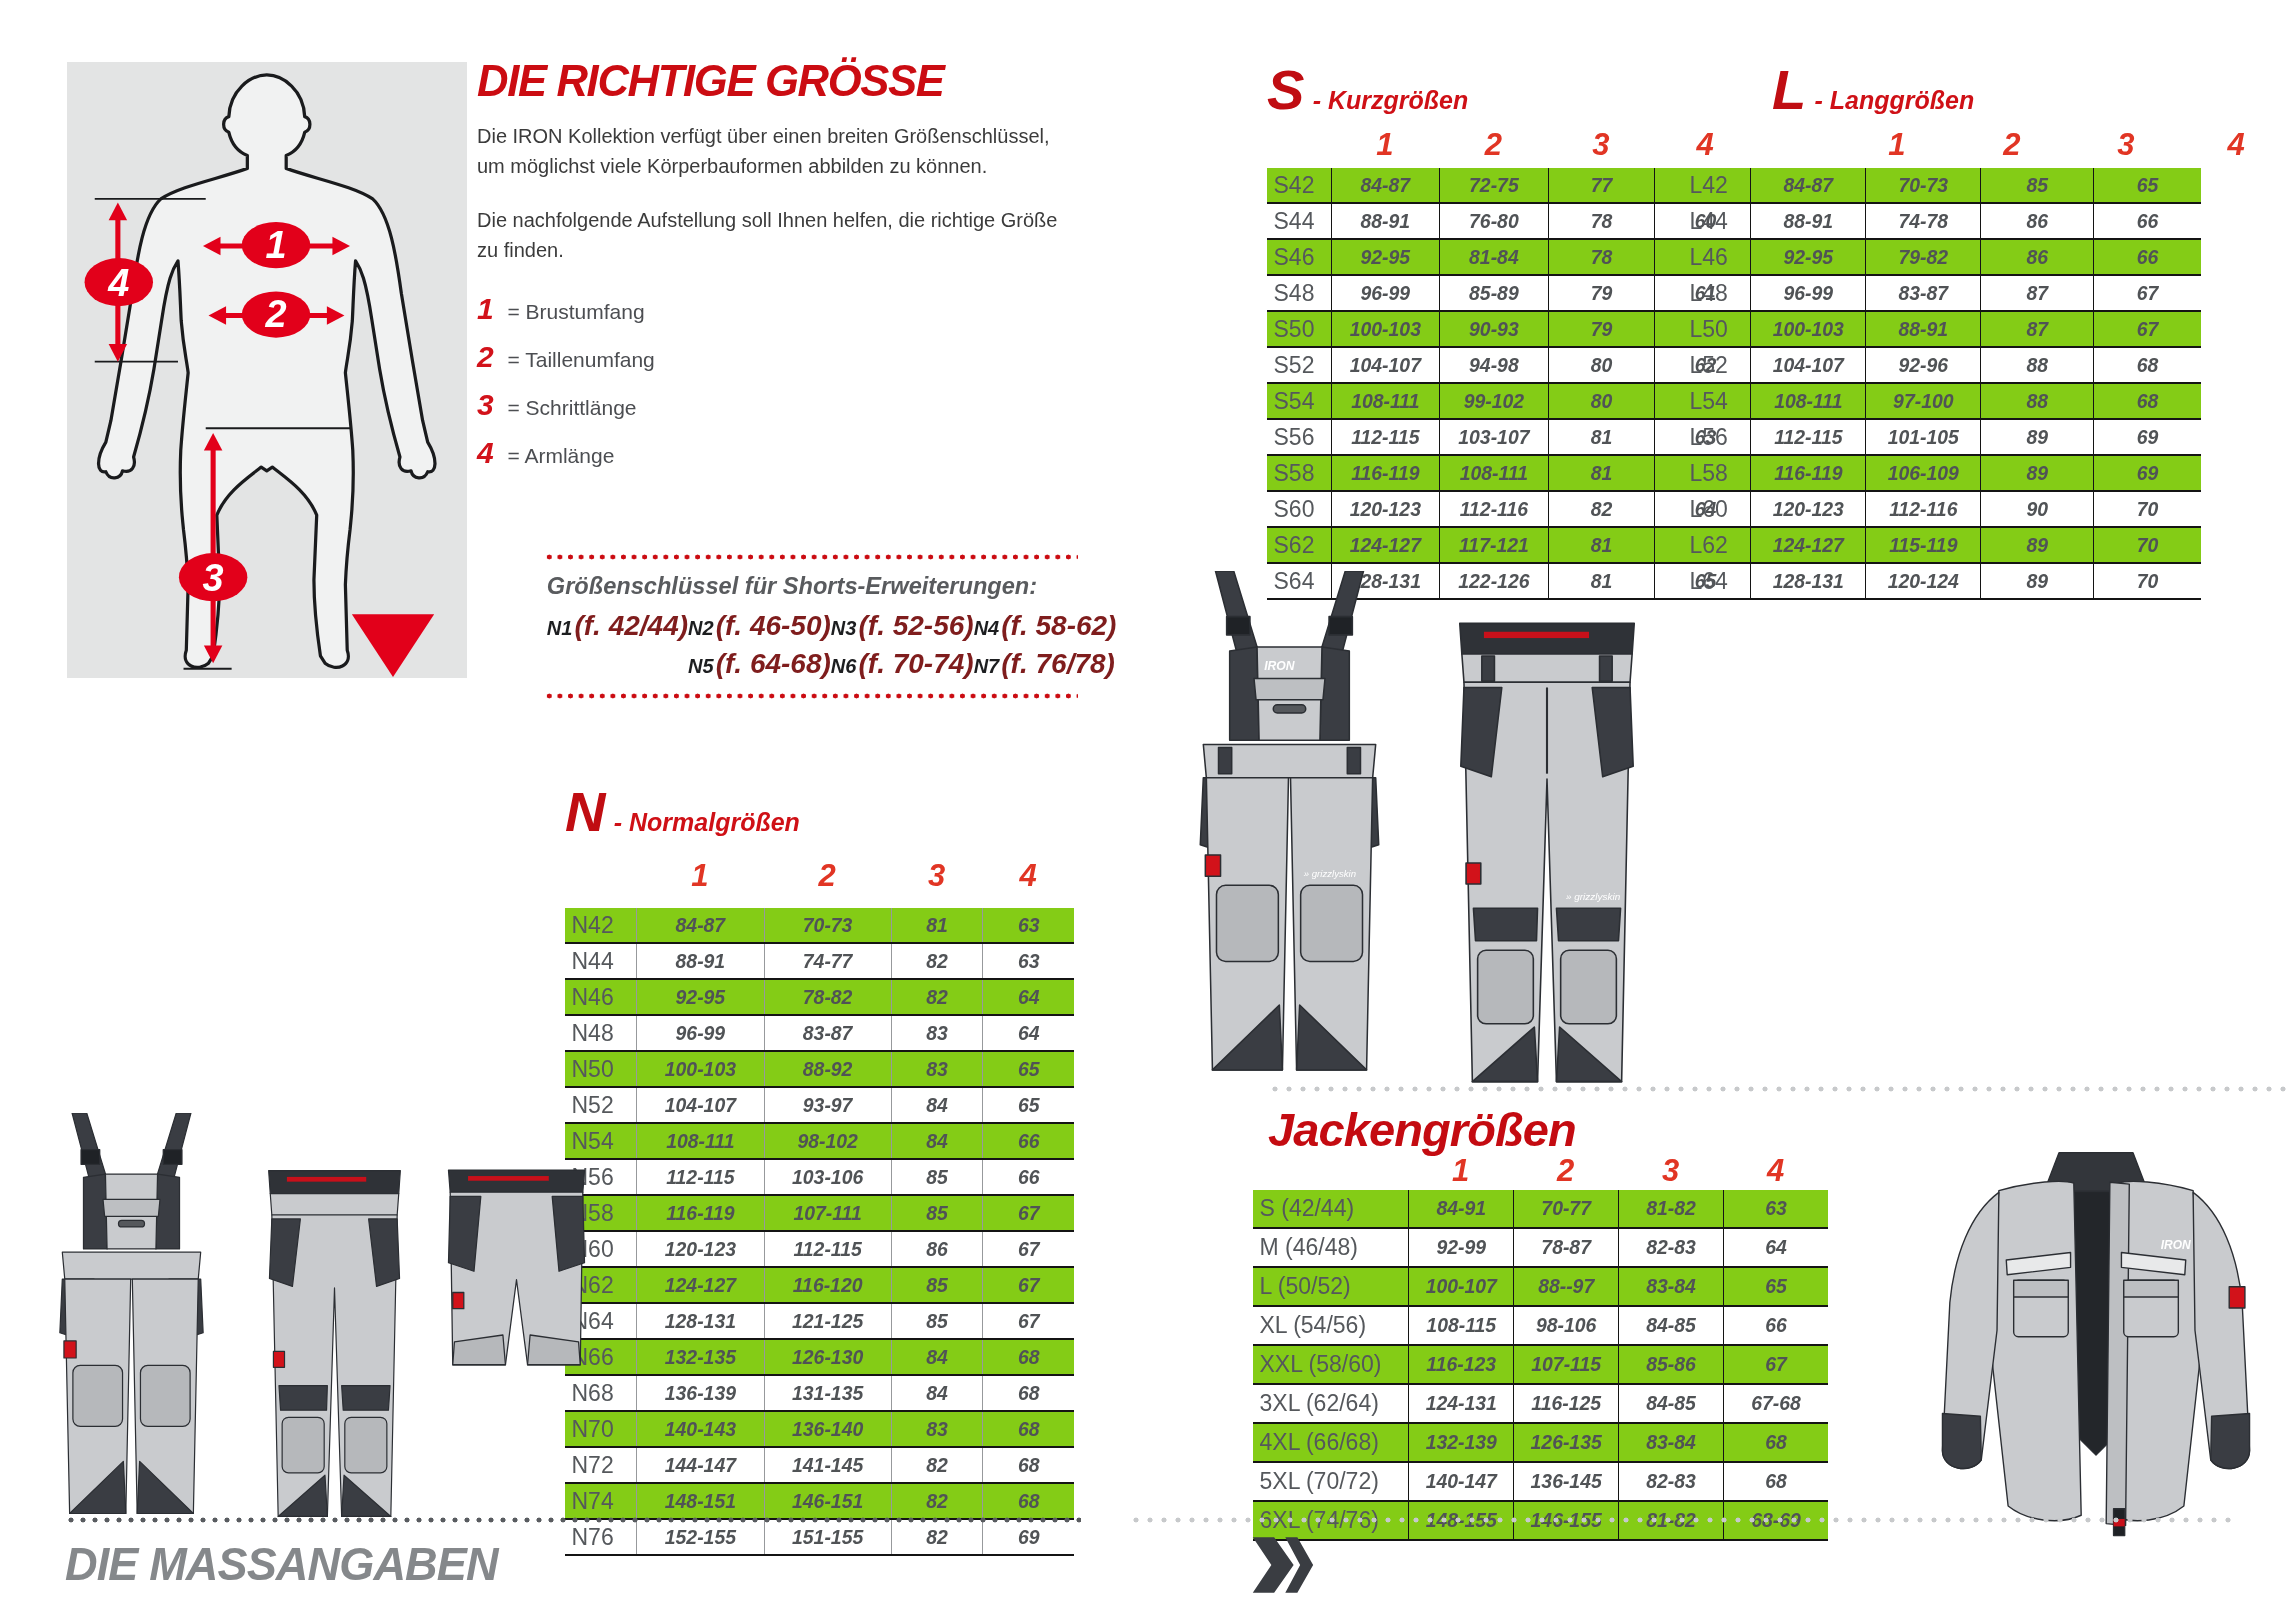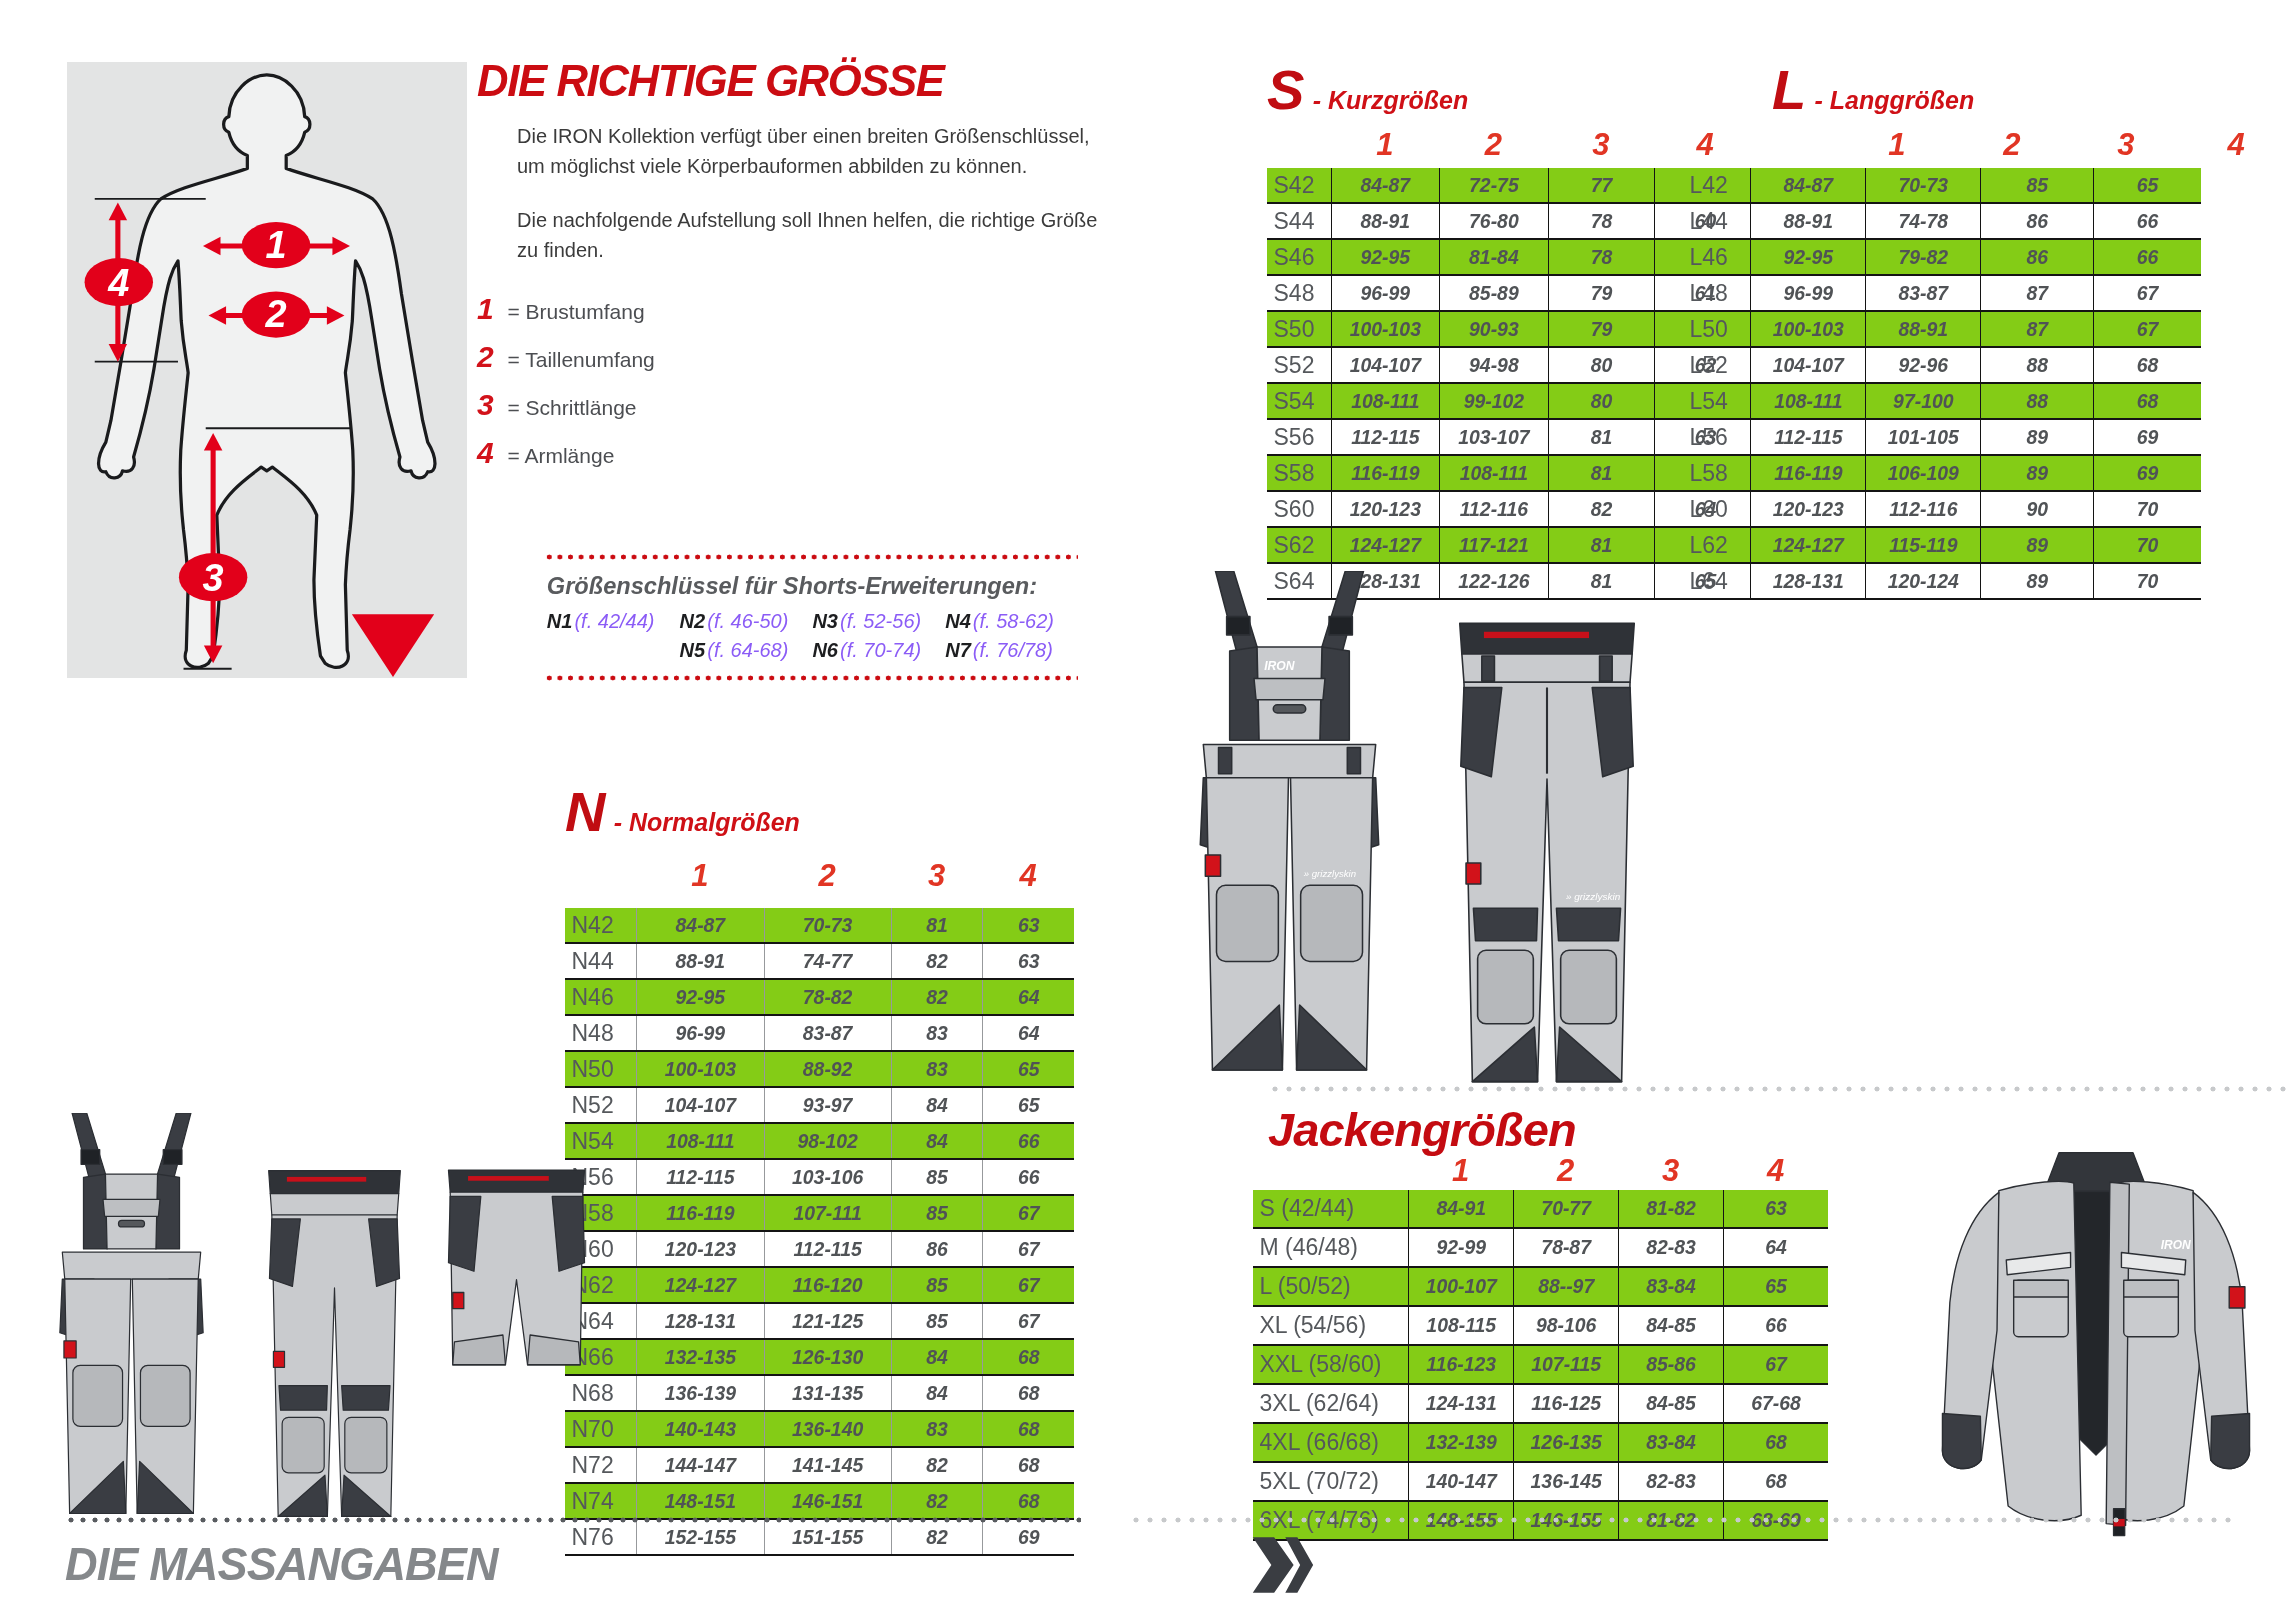--- a/index.html
+++ b/index.html
@@ -1,37 +1,37 @@
 <!DOCTYPE html>
 <html style="font-size:7.4px"><head>
 <meta charset="utf-8">
 <style>
   html,body{margin:0;padding:0;background:#fff;}
   body{font-family:"Liberation Sans", sans-serif; width:2295px; height:1623px; position:relative; overflow:hidden;}
   .abs{position:absolute;}
   
   .main-title{font-size:45px;font-weight:bold;font-style:italic;color:#cb0c12;letter-spacing:-1.4px;transform:scaleX(.97);transform-origin:left top;white-space:nowrap;}
-  .intro{width:602px;font-size:20px;line-height:1.5;color:#3b3b3b;margin-left:40px;}
+  .intro{width:602px;font-size:20px;line-height:1.5;color:#3b3b3b;}
   .intro + .intro{margin-top:24px;}
   .footer-title{font-size:46px;font-weight:bold;font-style:italic;color:#85888b;letter-spacing:-0.9px;transform:scaleX(.98);transform-origin:left top;white-space:nowrap;}
   
   .legend-item{display:flex;align-items:baseline;margin-bottom:14px;}
   .legend-num{font-size:30px;font-weight:bold;font-style:italic;color:#d2121a;width:30.5px;flex:0 0 auto;}
   .legend-label{font-size:21px;color:#4c4e52;}
   
   .shorts-box{width:534px;}
   .dotline{height:8.3px;background-repeat:repeat-x;background-position:left center;}
   .dot-red{background-image:radial-gradient(circle,#cb0c12 0 2.3px,rgba(0,0,0,0) 2.8px);background-size:10.6px 8.3px;}
   .dot-dark{background-image:radial-gradient(circle,#595c60 0 2.3px,rgba(0,0,0,0) 2.8px);background-size:12px 8.3px;}
   .dot-light{background-image:radial-gradient(circle,#c7c9cb 0 2.3px,rgba(0,0,0,0) 2.8px);background-size:14px 8.3px;}
   .shorts-title{font-size:23.6px;font-weight:bold;font-style:italic;color:#595b5e;margin:12px 0 9.3px 2.8px;white-space:nowrap;}
   .shorts-grid{display:grid;grid-template-columns:repeat(4,1fr);row-gap:6.5px;margin:0 0 12px 2.8px;}
   .shorts-cell{white-space:nowrap;font-style:italic;}
   .shorts-code{font-size:20px;font-weight:bold;color:#1d1e20;}
-  .shorts-range{font-size:20px;color:#8b5cf6;}
+  .shorts-range{font-size:28px;color:#7f1d1d;font-weight:bold;}
   
   .sec-title{display:flex;align-items:baseline;white-space:nowrap;}
   .sec-letter{font-size:56px;font-weight:bold;font-style:italic;color:#c00d12;line-height:.9;}
   .sec-suffix{font-size:25px;font-style:italic;font-weight:600;color:#cf1016;margin-left:8.3px;}
   .jacken-title{font-size:47px;font-weight:bold;font-style:italic;color:#c40b11;letter-spacing:-0.9px;white-space:nowrap;}
   
   .thead{display:grid;align-items:end;}
   .thead .hnum{font-size:31px;font-weight:bold;font-style:italic;color:#e13524;text-align:center;}
   .trow{display:grid;border-bottom:2.3px solid #141414;}
   .trow.shade{background:#84cc16;}

